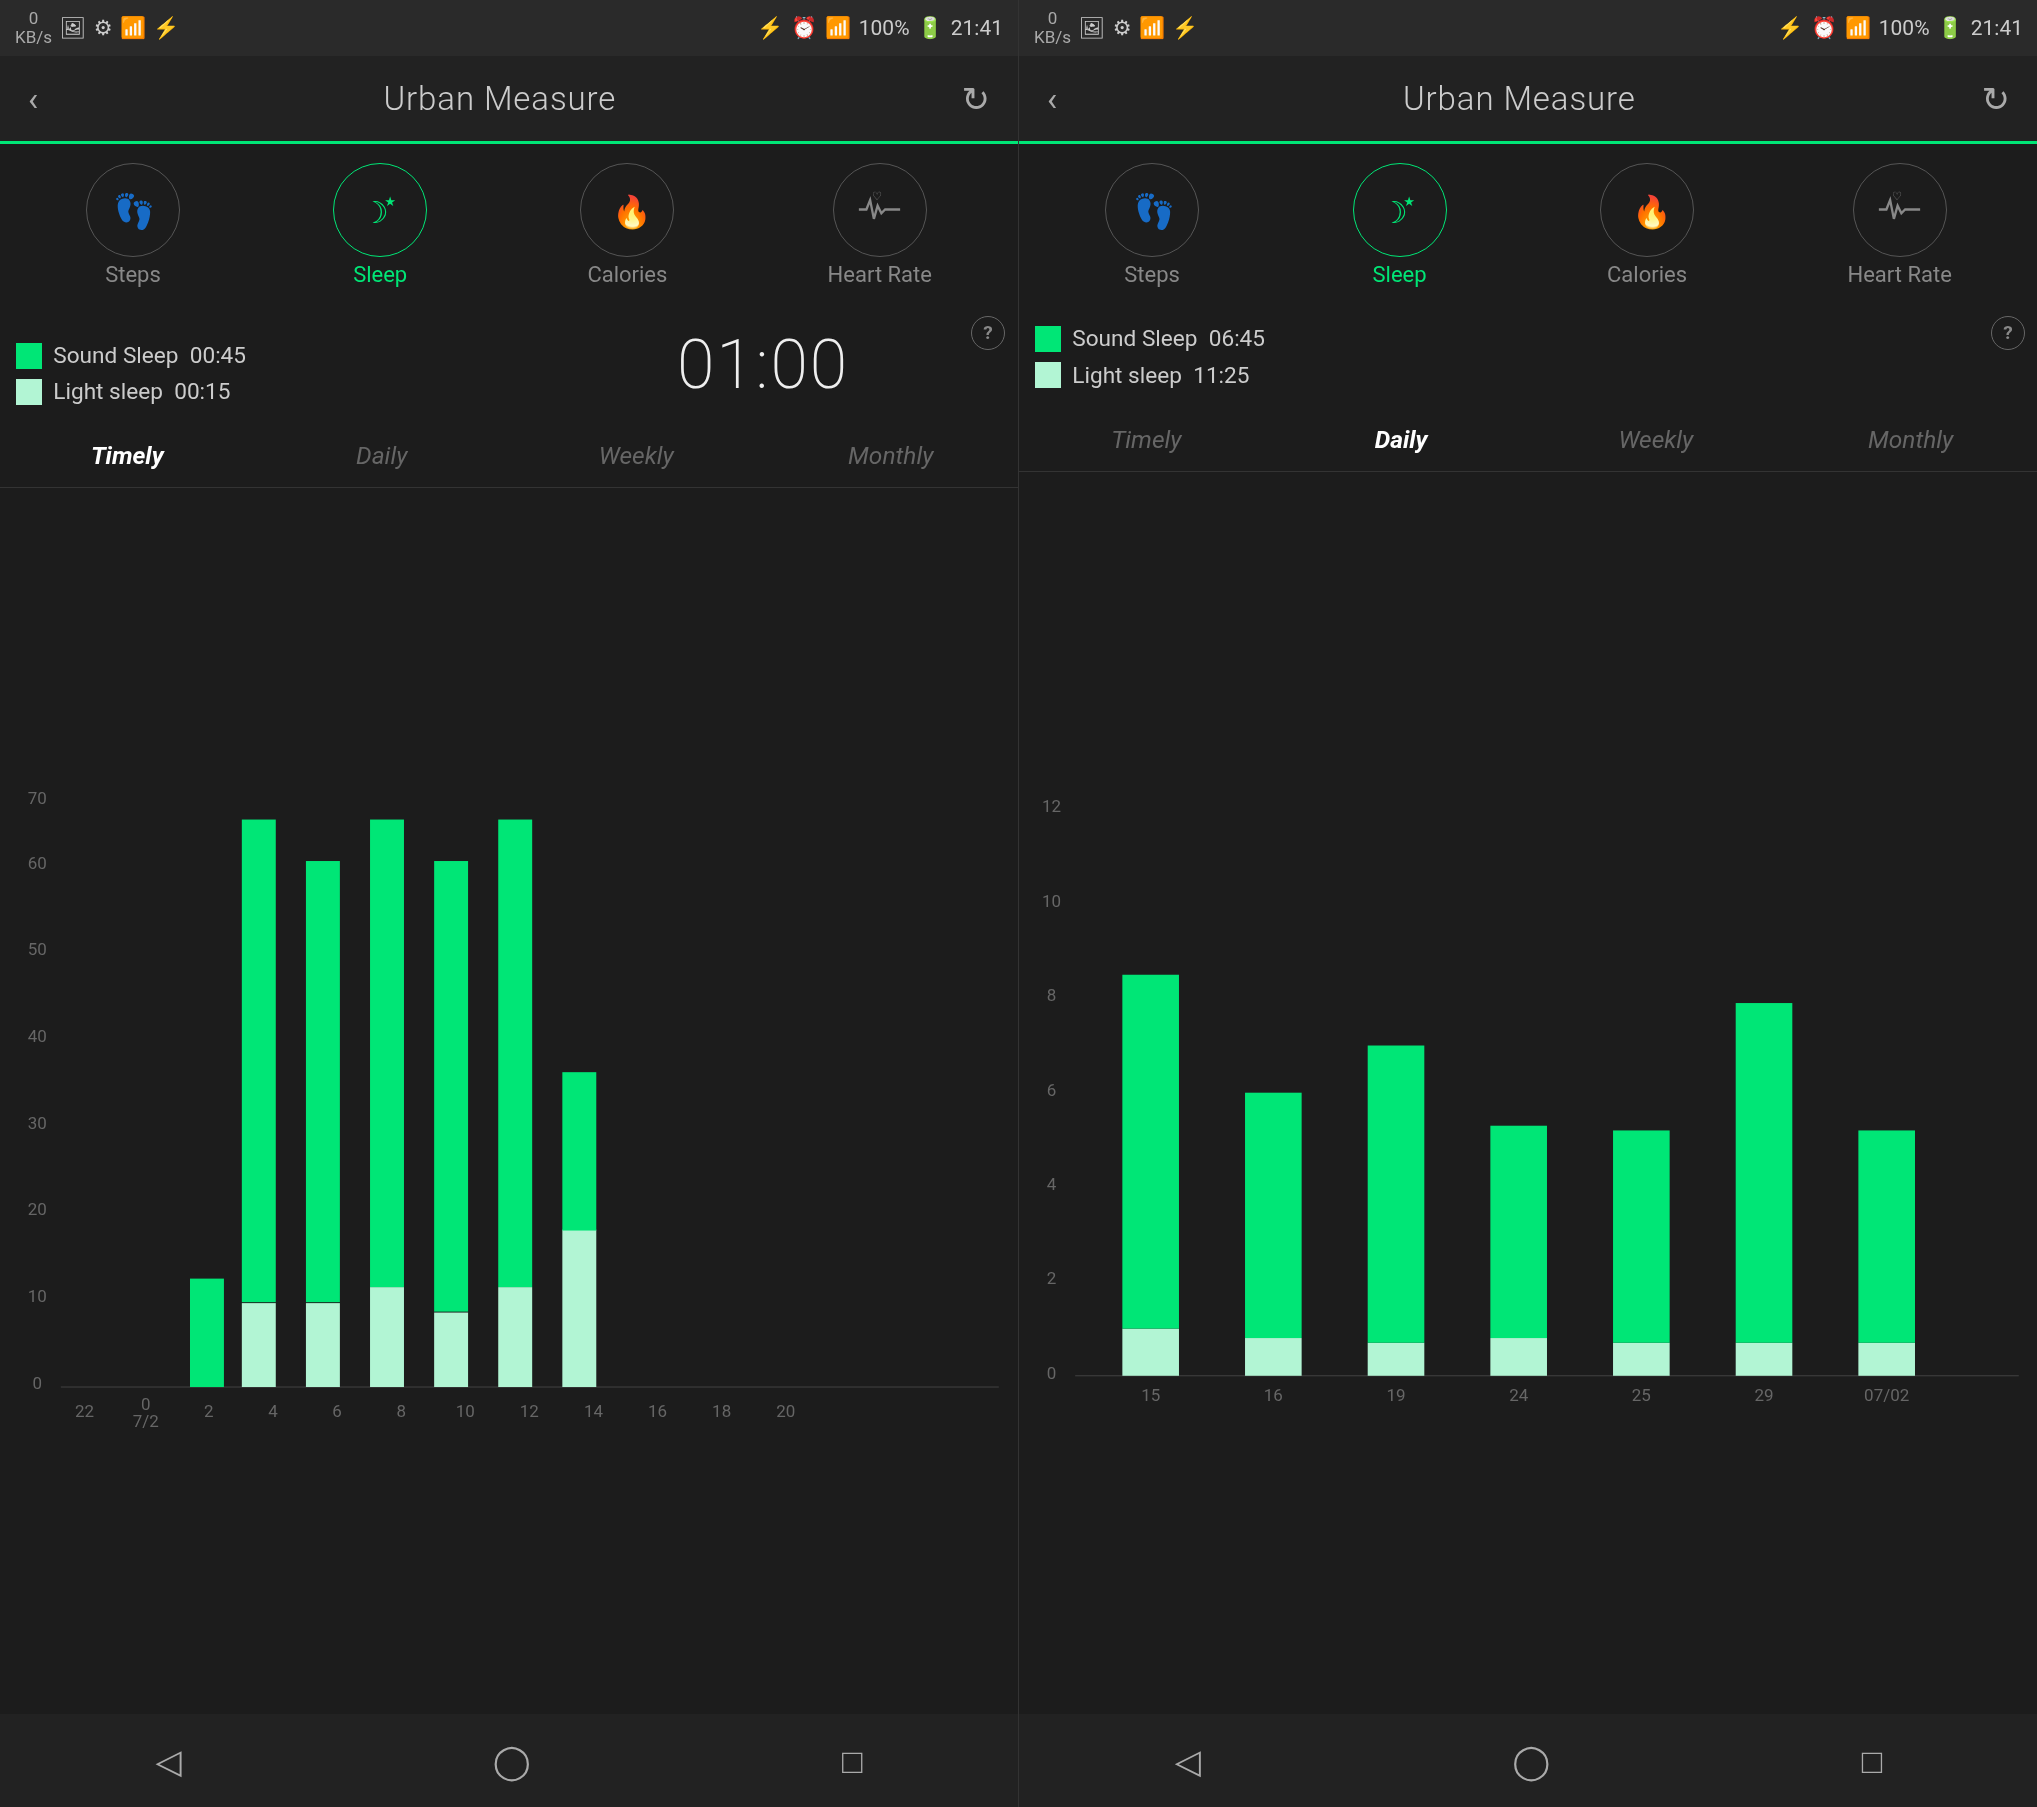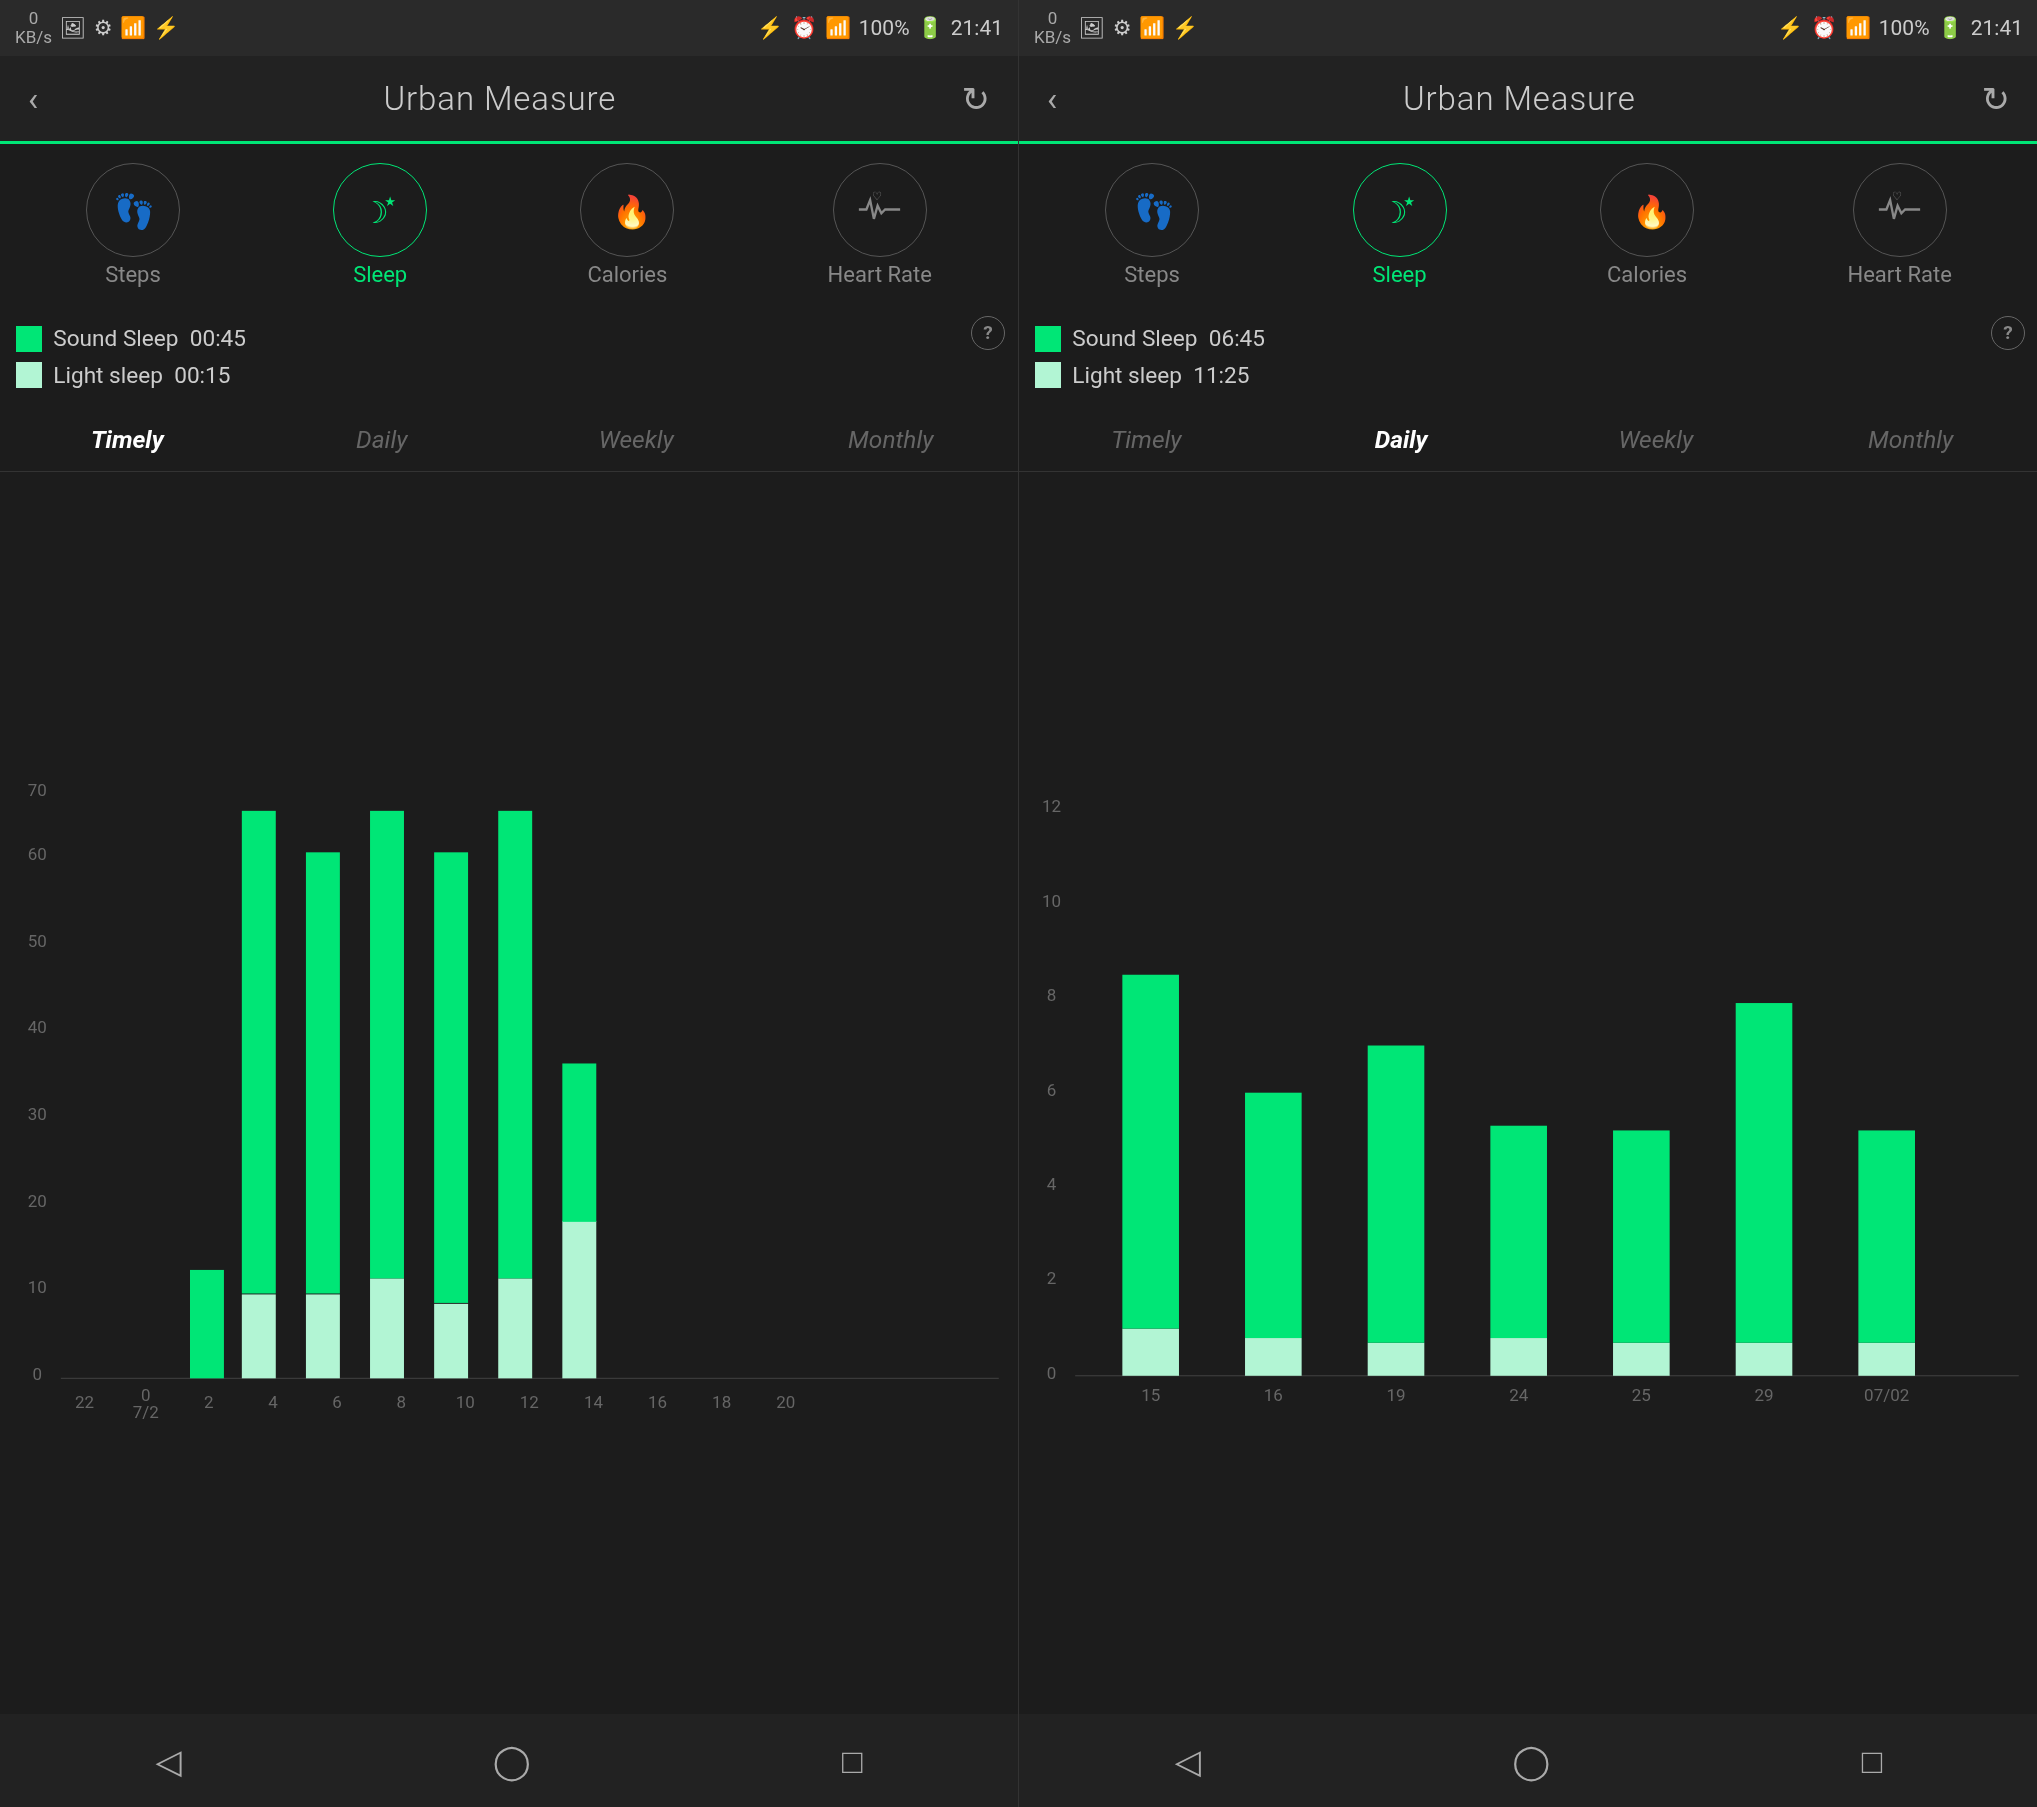--- a/index.html
+++ b/index.html
@@ -295,20 +295,21 @@
         <span>Sound Sleep</span>
         <span>00:45</span>
       </div>
       <div class="legend-item">
         <div class="legend-color" style="background:#b2f5d4;"></div>
         <span>Light sleep</span>
         <span>00:15</span>
       </div>
     </div>
     <div class="divider-v"></div>
+    <div class="sleep-time-display">01:00</div>
     <div class="help-icon">?</div>
   </div>
 
   <div class="tabs">
     <div class="tab active">Timely</div>
     <div class="tab">Daily</div>
     <div class="tab">Weekly</div>
     <div class="tab">Monthly</div>
   </div>
 

